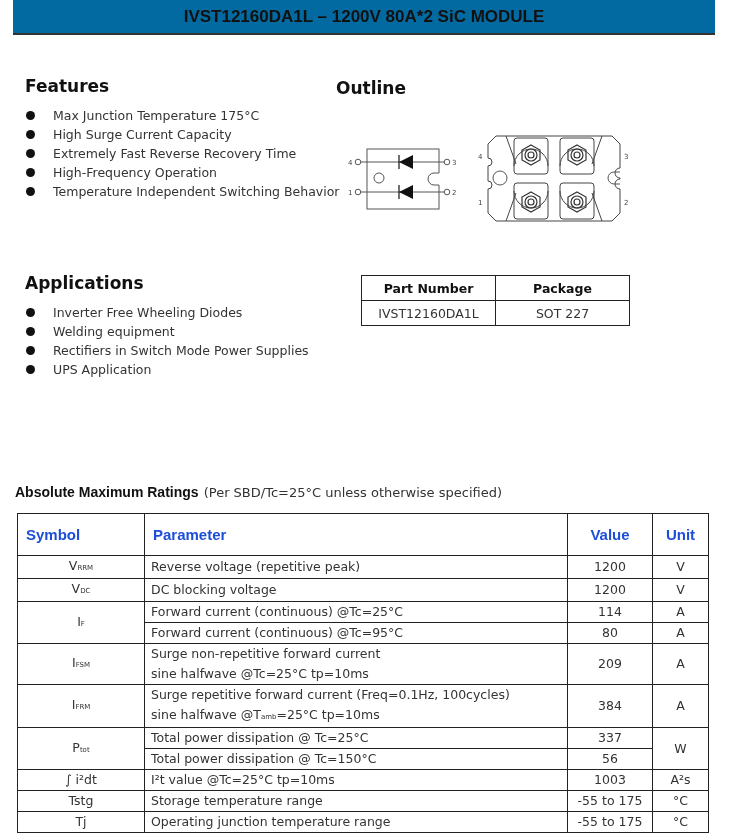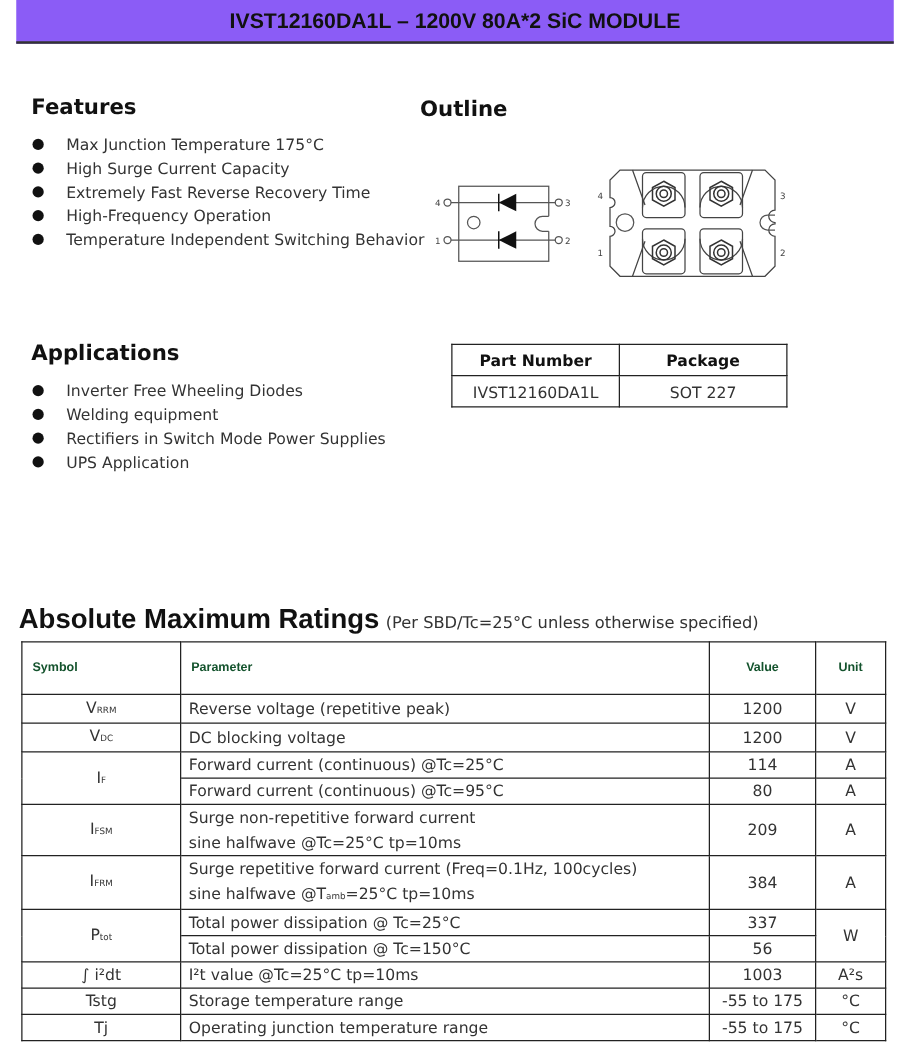--- a/index.html
+++ b/index.html
@@ -1,19 +1,19 @@
 <!DOCTYPE html>
 <html><head>
 <meta charset="utf-8">
 <style>
   html, body { margin: 0; padding: 0; background: #ffffff; }
   body { width: 731px; height: 835px; position: relative; overflow: hidden;
          font-family: "DejaVu Sans", sans-serif; color: #222; }
   .title-bar { position: absolute; left: 13px; top: 0; width: 702px; height: 33px;
-               background: #8b5cf6; border-bottom: 2px solid #333; display: flex;
+               background: #0369a1; border-bottom: 2px solid #333; display: flex;
                align-items: center; justify-content: center; }
   .title-bar span { font-family: "Liberation Sans", sans-serif; font-weight: bold;
                     font-size: 17px; color: #111; letter-spacing: 0px; }
   h2 { margin: 0; font-family: "DejaVu Sans", sans-serif; font-weight: bold;
        font-size: 17px; color: #111; position: absolute; }
   .feat-title { left: 25px; top: 76px; }
   .outline-title { left: 336px; top: 78px; }
   .app-title { left: 25px; top: 273px; }
   ul.bullets { list-style: none; margin: 0; padding: 0; position: absolute; }
   ul.bullets li { position: relative; height: 19px; line-height: 19px; font-size: 12.5px;
@@ -26,27 +26,27 @@
   .schem { position: absolute; left: 344px; top: 140px; }
   .pkg { position: absolute; left: 474px; top: 131px; }
   table.part { position: absolute; left: 361px; top: 275px; border-collapse: collapse;
                font-size: 12.5px; }
   table.part td, table.part th { border: 1px solid #222; text-align: center; height: 24px;
                                  padding: 0; }
   table.part th { font-weight: bold; width: 133px; color: #111; }
   table.part td { color: #333; }
   .amr-title { position: absolute; left: 15px; top: 482px; white-space: nowrap; }
   .amr-title .big { font-family: "Liberation Sans", sans-serif; font-weight: bold;
-                    font-size: 22px; color: #111; }
+                    font-size: 14px; color: #111; }
   .amr-title .small { font-size: 13px; color: #333; }
   table.amr { position: absolute; left: 17px; top: 513px; border-collapse: collapse;
               font-size: 12.5px; width: 692px; }
   table.amr th, table.amr td { border: 1px solid #222; padding: 0; }
-  table.amr th { height: 41px; text-align: left; font-weight: bold; color: #14532d;
-                 font-family: "Liberation Sans", sans-serif; font-size: 10px; padding-left: 8px; }
+  table.amr th { height: 41px; text-align: left; font-weight: bold; color: #1d4ed8;
+                 font-family: "Liberation Sans", sans-serif; font-size: 15px; padding-left: 8px; }
   table.amr th.c { text-align: center; padding-left: 0; }
   table.amr td { height: 20px; line-height: 20px; color: #333; }
   table.amr td.sym { text-align: center; width: 126px; }
   table.amr td.par { padding-left: 6px; }
   table.amr td.val { text-align: center; width: 84px; }
   table.amr td.unit { text-align: center; width: 55px; }
   table.amr td.dbl { height: 40px; line-height: 20px; }
   table.amr td.par2 { line-height: 20px; padding-top: 0; }
 </style>
 </head>

